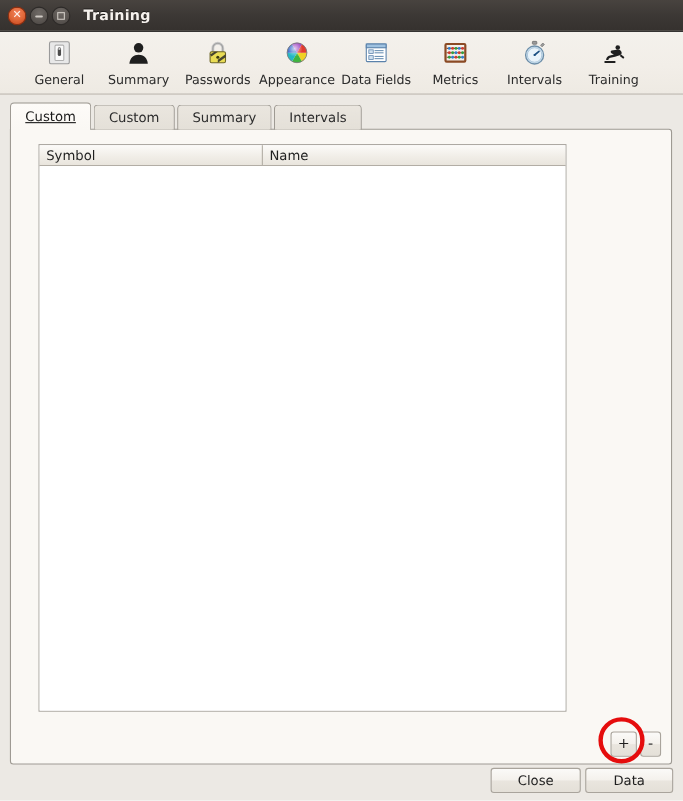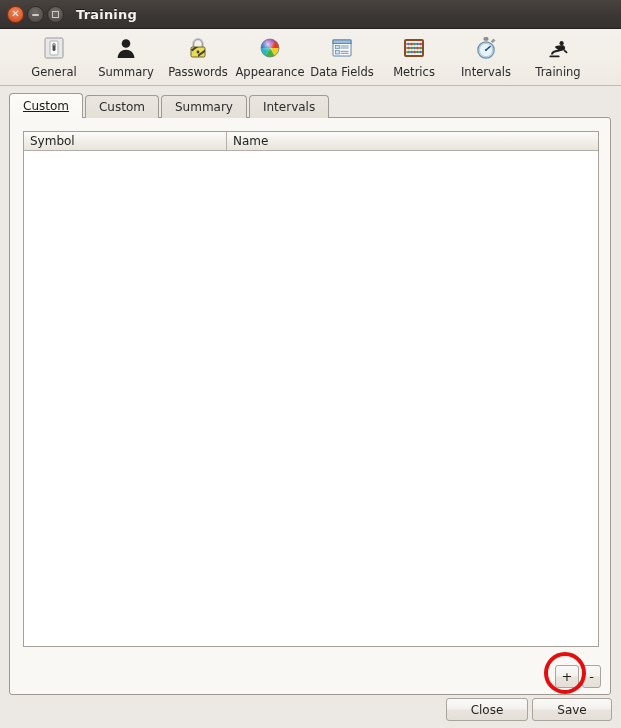--- a/index.html
+++ b/index.html
@@ -177,23 +177,23 @@
     height: 578px;
     box-sizing: border-box;
     background: #faf8f4;
     border: 1px solid #9e9a93;
     border-radius: 0 3px 3px 3px;
   }
 
   
   .listbox {
     position: absolute;
-    left: 13px;
+    left: 25px;
     top: 13px;
-    width: 576px;
+    width: 480px;
     height: 516px;
     box-sizing: border-box;
     background: #ffffff;
     border: 1px solid #a5a19a;
   }
   .thead {
     display: flex;
     height: 19px;
     background: linear-gradient(to bottom, #fcfbf9 0%, #f1eee8 55%, #e9e5dd 100%);
     border-bottom: 1px solid #b2ada5;
@@ -463,15 +463,15 @@
     </div>
 
     <div class="btn plus-btn">+</div>
     <div class="btn minus-btn">-</div>
 
   </div>
 
   <div class="annot-circle"></div>
 
   <div class="dlg-btn close-btn">Close</div>
-  <div class="dlg-btn save-btn">Save</div>
+  <div class="dlg-btn save-btn">Data</div>
 
 </div>
 
 </body></html>

